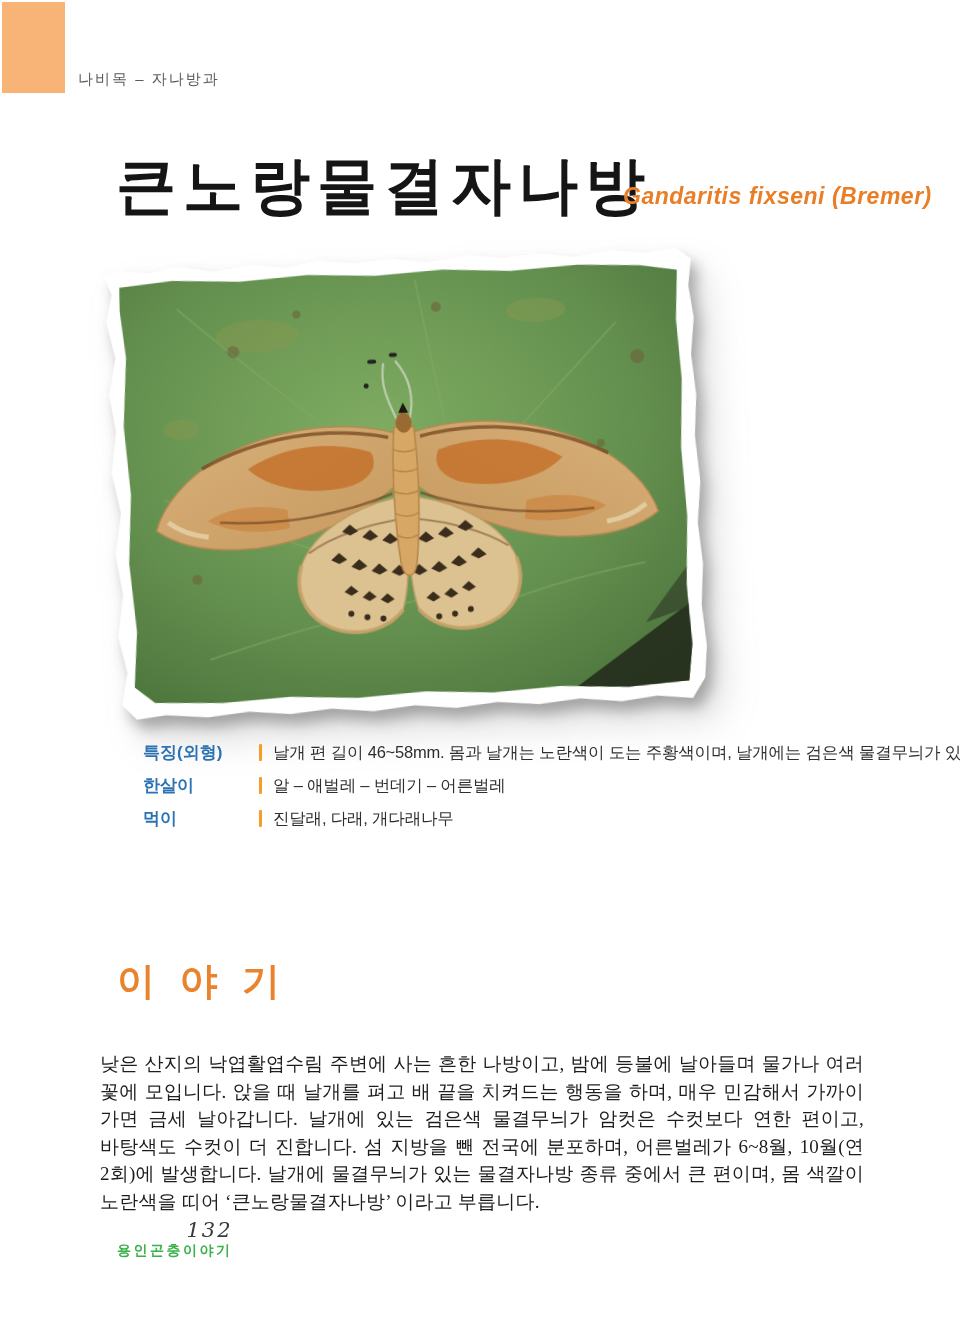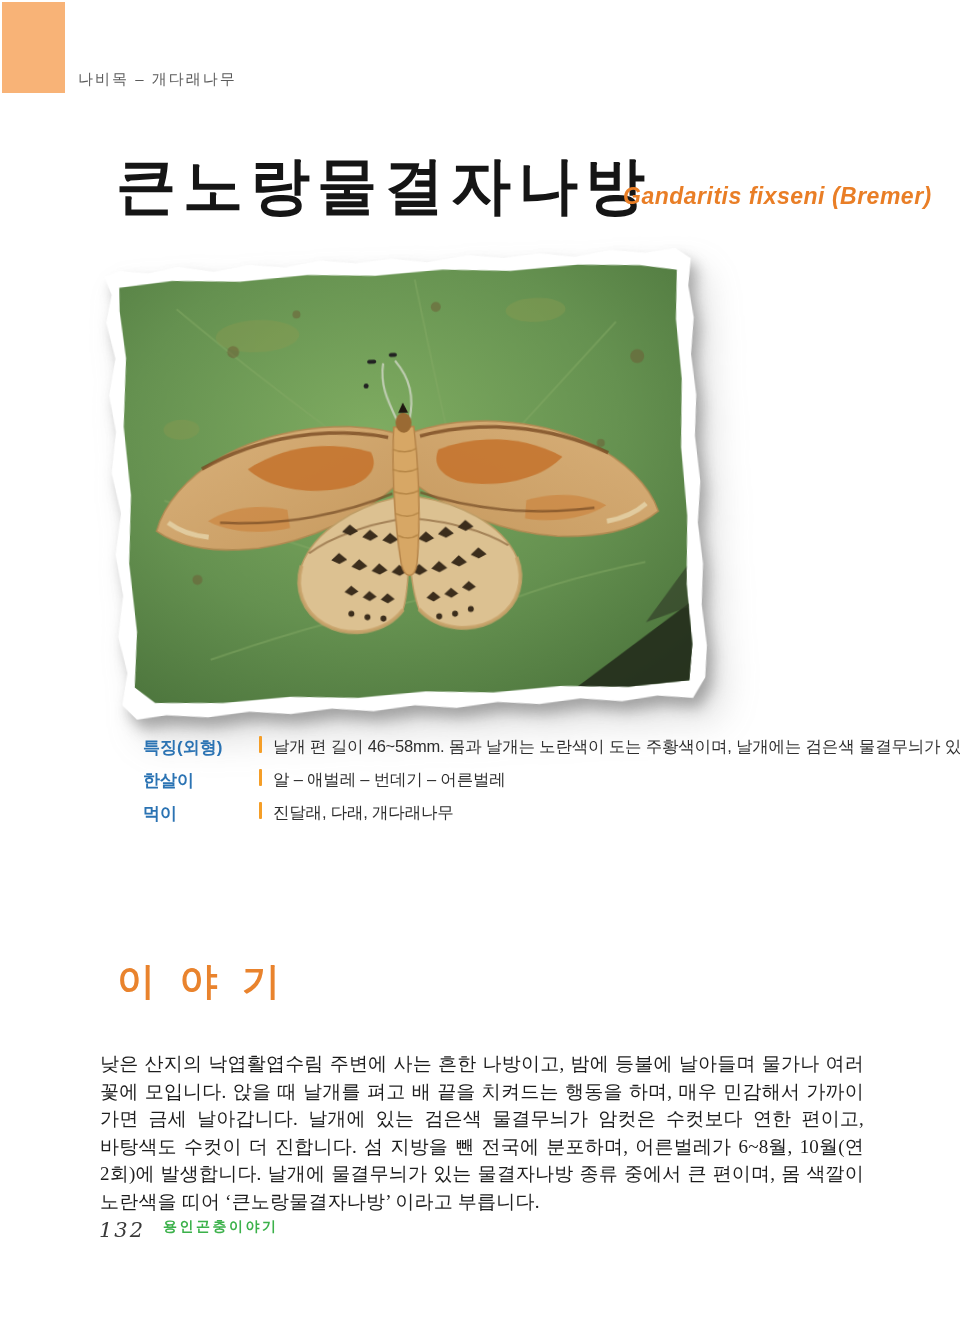--- a/index.html
+++ b/index.html
@@ -43,21 +43,21 @@
     clip-path:polygon(0.5% 2%,3% 0.8%,8% 1.6%,13% 0.4%,19% 1.8%,25% 0.6%,31% 1.5%,37% 0.3%,43% 1.2%,49% 0.5%,55% 1.6%,62% 0.4%,68% 1.3%,74% 0.6%,80% 1.7%,86% 0.5%,92% 1.4%,97% 0.6%,99.6% 3%,99% 9%,99.7% 16%,99% 24%,99.6% 33%,99.1% 42%,99.7% 52%,99% 61%,99.6% 70%,99.1% 79%,99.7% 88%,99.2% 95%,97% 99.4%,91% 98.6%,85% 99.5%,78% 98.5%,71% 99.4%,64% 98.6%,57% 99.5%,50% 98.6%,43% 99.5%,36% 98.6%,29% 99.4%,22% 98.5%,15% 99.4%,8% 98.6%,3% 99.3%,0.6% 96%,1.7% 89%,0.4% 81%,1.5% 72%,0.5% 63%,1.7% 54%,0.4% 45%,1.4% 36%,0.5% 28%,1.8% 20%,0.5% 12%,1.6% 6%);
   }
   .photo-inner {
     position:absolute; left:14px; top:14px; right:14px; bottom:14px;
     clip-path:polygon(0.6% 1.5%,10% 0.4%,22% 1.2%,34% 0.3%,46% 1.1%,58% 0.3%,70% 1.2%,82% 0.4%,93% 1.1%,99.5% 2.5%,99% 14%,99.6% 28%,99% 44%,99.6% 60%,99% 76%,99.6% 90%,98.8% 98.5%,88% 99.4%,76% 98.6%,64% 99.5%,52% 98.6%,40% 99.5%,28% 98.6%,16% 99.4%,4% 98.8%,0.5% 95%,1.3% 82%,0.4% 66%,1.2% 50%,0.4% 34%,1.3% 18%,0.5% 7%);
   }
   .photo-inner svg { width:100%; height:100%; display:block; }
 
   
   .info-rows { position:absolute; left:143px; top:736px; width:720px; }
-  .info-row { display:flex; height:33px; }
+  .info-row { display:flex; align-items:center; height:33px; }
   .info-label {
     display:inline-block; width:104px; flex:0 0 104px;
     font-size:17px; font-weight:700; color:#2B73B3;
     text-align:justify; text-align-last:justify; -moz-text-align-last:justify;
   }
   .info-divider {
     display:inline-block; width:3px; height:17px; flex:0 0 3px;
     background:#F59E27; border-radius:1px; margin:0 11px 0 12px;
   }
   .info-value { font-size:16.5px; color:#2e2e2e; letter-spacing:-0.2px; white-space:nowrap; }
@@ -68,38 +68,38 @@
     font-size:38px; font-weight:800; color:#E9832D; letter-spacing:7px;
   }
   .story-body {
     position:absolute; left:100px; top:1010px; width:764px;
     font-family:"Liberation Serif","DejaVu Serif",serif;
     font-size:19px; line-height:27.6px; color:#1d1d1d;
     text-align:justify; word-break:keep-all; letter-spacing:0.2px;margin-top:40px;
   }
 
   
-  .footer { position:absolute; left:99px; top:1218px; display:flex; align-items:flex-start; }
+  .footer { position:absolute; left:99px; top:1218px; display:flex; align-items:flex-end;flex-direction:column; }
   .page-number {
     font-size:21px; color:#3a3a3a; font-style:italic; letter-spacing:2px;
     font-family:"DejaVu Serif","Liberation Serif",serif;
   }
   .series-logo {
     margin-left:18px; font-size:14px; font-weight:800; color:#3BB14A;
     letter-spacing:2.5px;
   }
 </style>
 </head>
 <body>
 
 <div class="page">
 
   <div class="corner-block"></div>
 
-  <div class="taxonomy">나비목 – 개다래나무</div>
+  <div class="taxonomy">나비목 – 자나방과</div>
 
   <h1 class="title-kr">큰노랑물결자나방</h1>
 
   <div class="title-sci">Gandaritis fixseni (Bremer)</div>
 
   <div class="photo-wrap">
     <div class="photo-paper">
       <div class="photo-inner">
         <svg viewBox="0 0 566 426" preserveAspectRatio="none" role="img">
           <defs>

